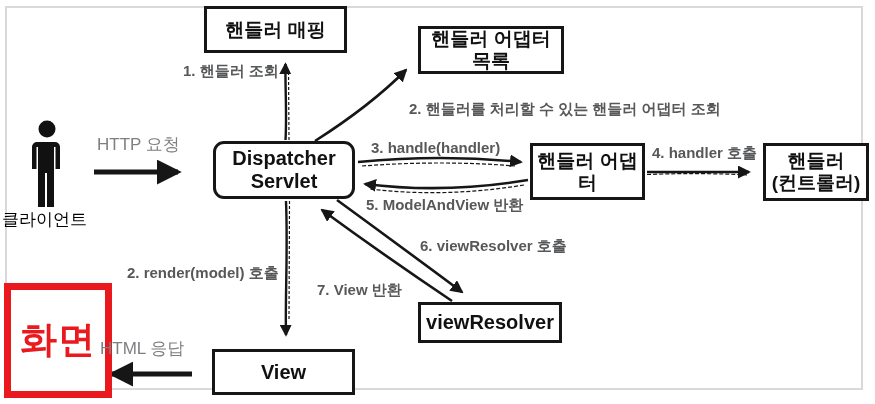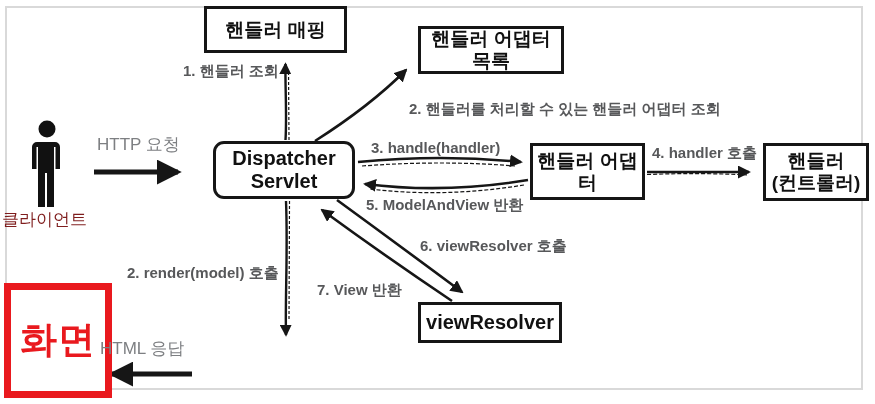--- a/index.html
+++ b/index.html
@@ -24,21 +24,21 @@
     font-size:37px;letter-spacing:1px;font-weight:bold;
   }
   .flow-label{
     position:absolute;font-weight:bold;color:#57585a;font-size:15px;
     white-space:nowrap;
   }
   .io-label{
     position:absolute;color:#7d7f82;font-size:17px;white-space:nowrap;
   }
   .client-label{
-    position:absolute;color:#7f1d1d;font-size:17px;white-space:nowrap;
+    position:absolute;color:#000000;font-size:17px;white-space:nowrap;
   }
   .person{position:absolute;left:26px;top:118px;}
 </style>
 </head>
 <body>
 
 <div class="stage">
 
   <div class="frame"></div>
 
@@ -83,20 +83,21 @@
 
   <div class="box" style="left:204px;top:6px;width:143px;height:47px;">핸들러 매핑</div>
   <div class="box" style="left:418px;top:26px;width:146px;height:48px;">핸들러 어댑터
 목록</div>
   <div class="box" style="left:213px;top:141px;width:142px;height:58px;font-size:20px;border-radius:11px;">Dispatcher
 Servlet</div>
   <div class="box" style="left:530px;top:143px;width:115px;height:57px;">핸들러 어댑터</div>
   <div class="box" style="left:418px;top:302px;width:144px;height:41px;font-size:20px;">viewResolver</div>
   <div class="box" style="left:763px;top:143px;width:106px;height:58px;">핸들러
 (컨트롤러)</div>
+  <div class="box" style="left:212px;top:349px;width:143px;height:46px;font-size:20px;">View</div>
   <div class="box screen" style="left:4px;top:283px;width:108px;height:115px;">화면</div>
 
   <div class="flow-label" style="left:183px;top:62px;">1. 핸들러 조회</div>
   <div class="flow-label" style="left:400px;top:100px;margin-left:9px;">2. 핸들러를 처리할 수 있는 핸들러 어댑터 조회</div>
   <div class="flow-label" style="left:371px;top:139px;">3. handle(handler)</div>
   <div class="flow-label" style="left:652px;top:144px;">4. handler 호출</div>
   <div class="flow-label" style="left:366px;top:196px;">5. ModelAndView 반환</div>
   <div class="flow-label" style="left:420px;top:237px;">6. viewResolver 호출</div>
   <div class="flow-label" style="left:317px;top:281px;">7. View 반환</div>
   <div class="flow-label" style="left:127px;top:264px;">2. render(model) 호출</div>

